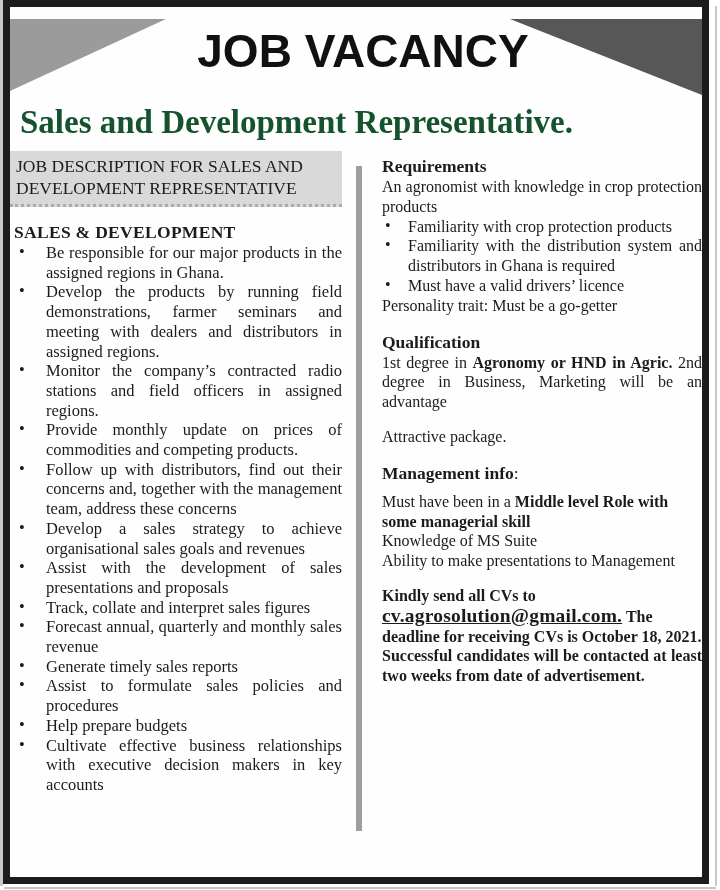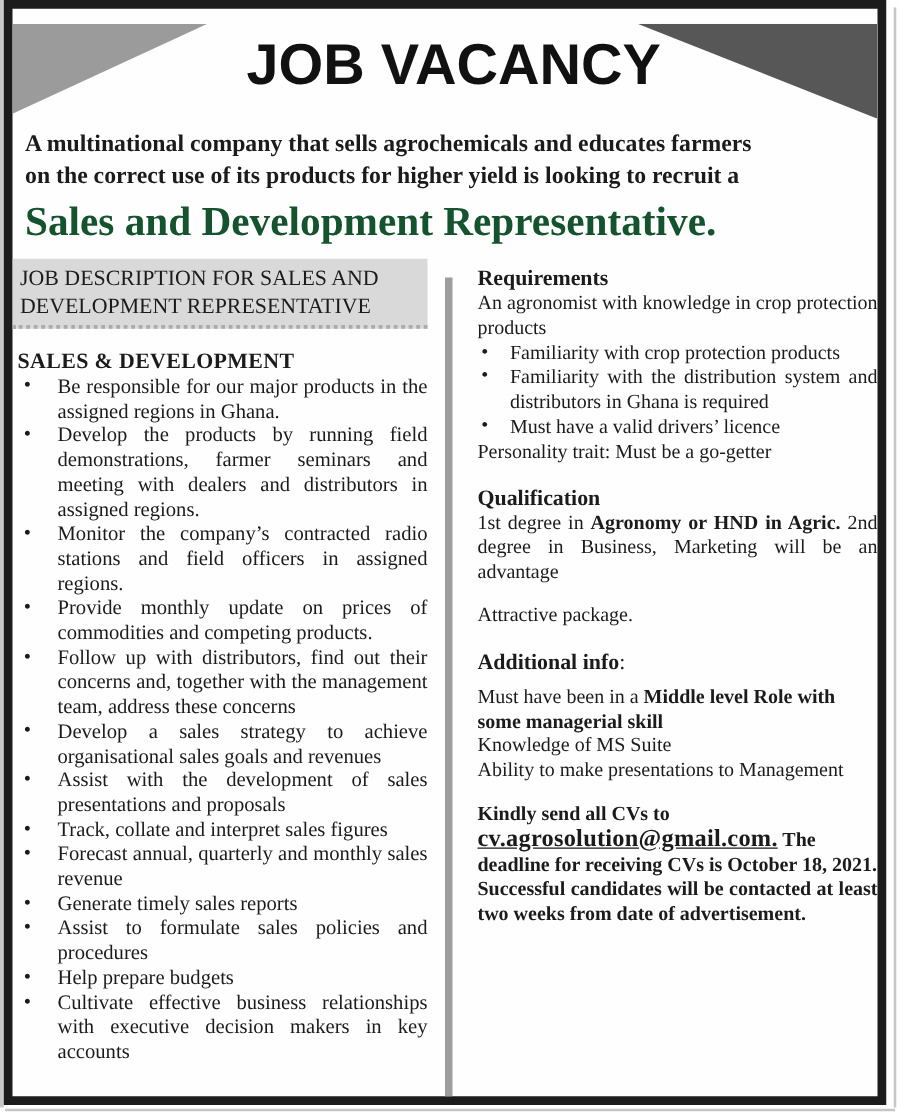--- a/index.html
+++ b/index.html
@@ -91,25 +91,20 @@
 <div class="edge-bottom"></div>
 
 <div class="doc">
 
   <div class="banner">
     <div class="tri-left"></div>
     <div class="tri-right"></div>
     <h1 class="title">JOB VACANCY</h1>
   </div>
 
-  <div class="intro">
-
-  <div class="line">A multinational company that sells agrochemicals and educates farmers</div>
-      <div class="line">on the correct use of its products for higher yield is looking to recruit a</div>
-    </div>
 
   <h2 class="role-title">Sales and Development Representative.</h2>
 
   <div class="columns">
 
     <div class="col-left">
       <div class="jd-heading">JOB DESCRIPTION FOR SALES AND DEVELOPMENT REPRESENTATIVE</div>
       <div class="subhead">SALES &amp; DEVELOPMENT</div>
       <ul class="plain duties">
 
@@ -162,21 +157,21 @@
       <div class="sec">
         <h3>Qualification</h3>
         <p class="qual-text"><span>1st degree in </span><span class="bold">Agronomy or HND in Agric.</span><span> 2nd degree in Business, Marketing will be an advantage</span></p>
       </div>
 
       <div class="sec">
         <p class="benefits-text">Attractive package.</p>
       </div>
 
       <div class="sec">
-        <h3><span>Additional info</span><span class="colon">:</span></h3>
+        <h3><span>Management info</span><span class="colon">:</span></h3>
         <div class="addinfo-body">
           <p><span>Must have been in a </span><span class="bold">Middle level Role with some managerial skill</span></p>
           <div>
 
           <div>Knowledge of MS Suite</div>
               <div>Ability to make presentations to Management</div>
             </div>
         </div>
       </div>
 

